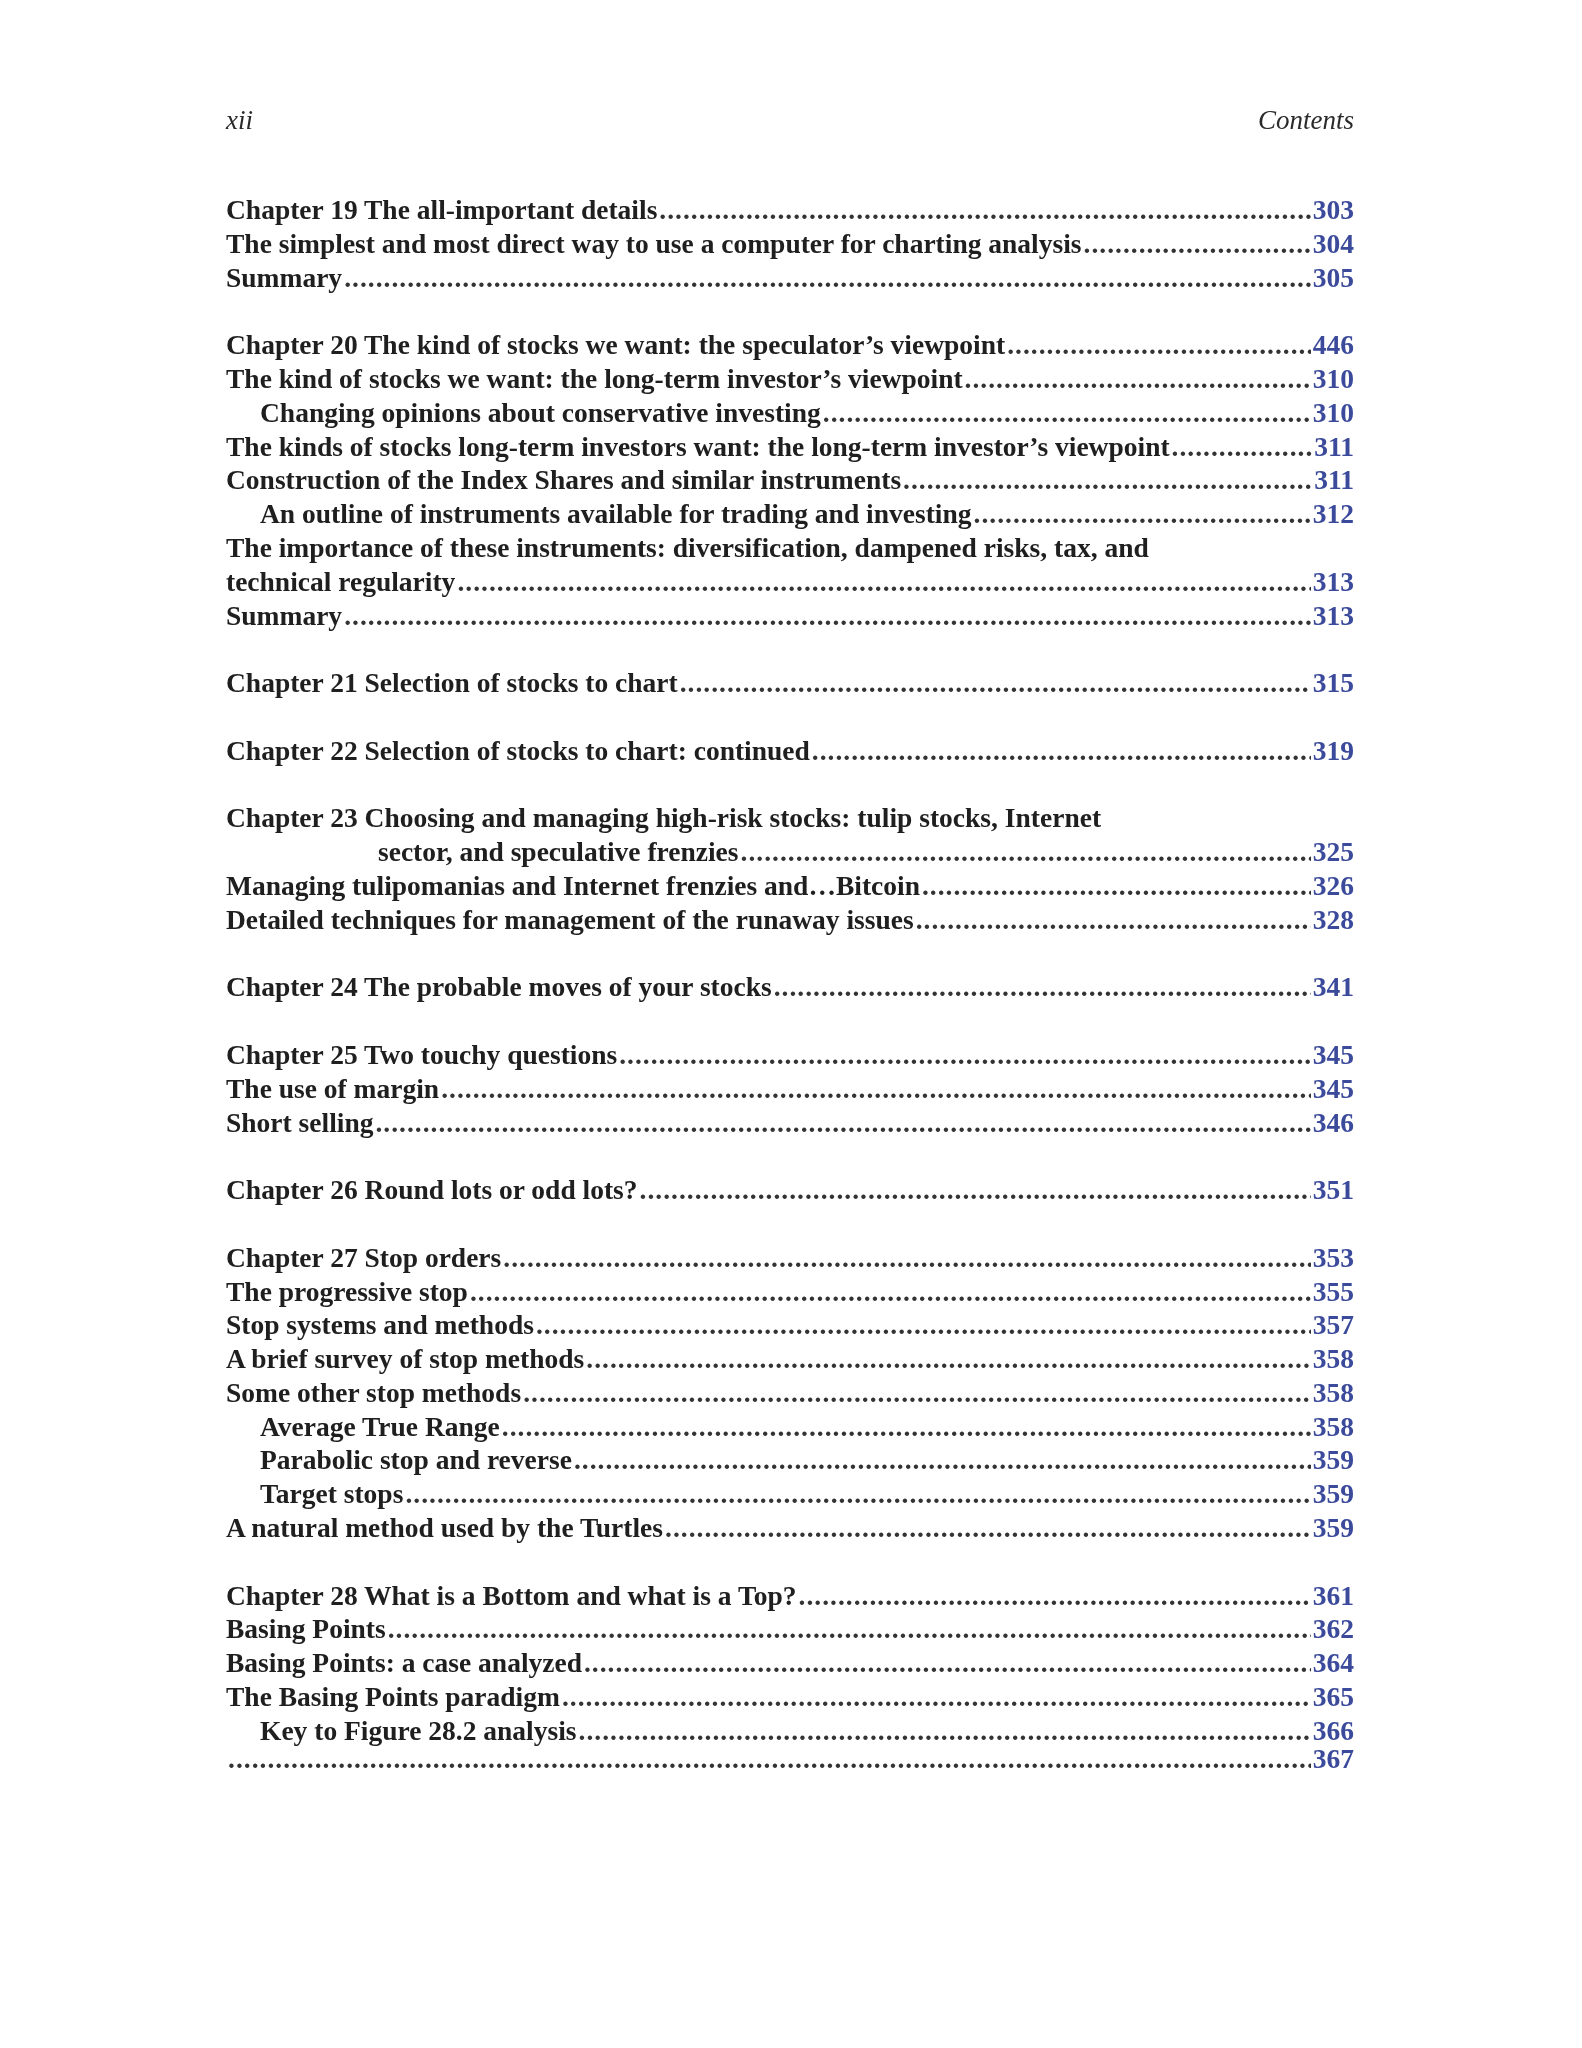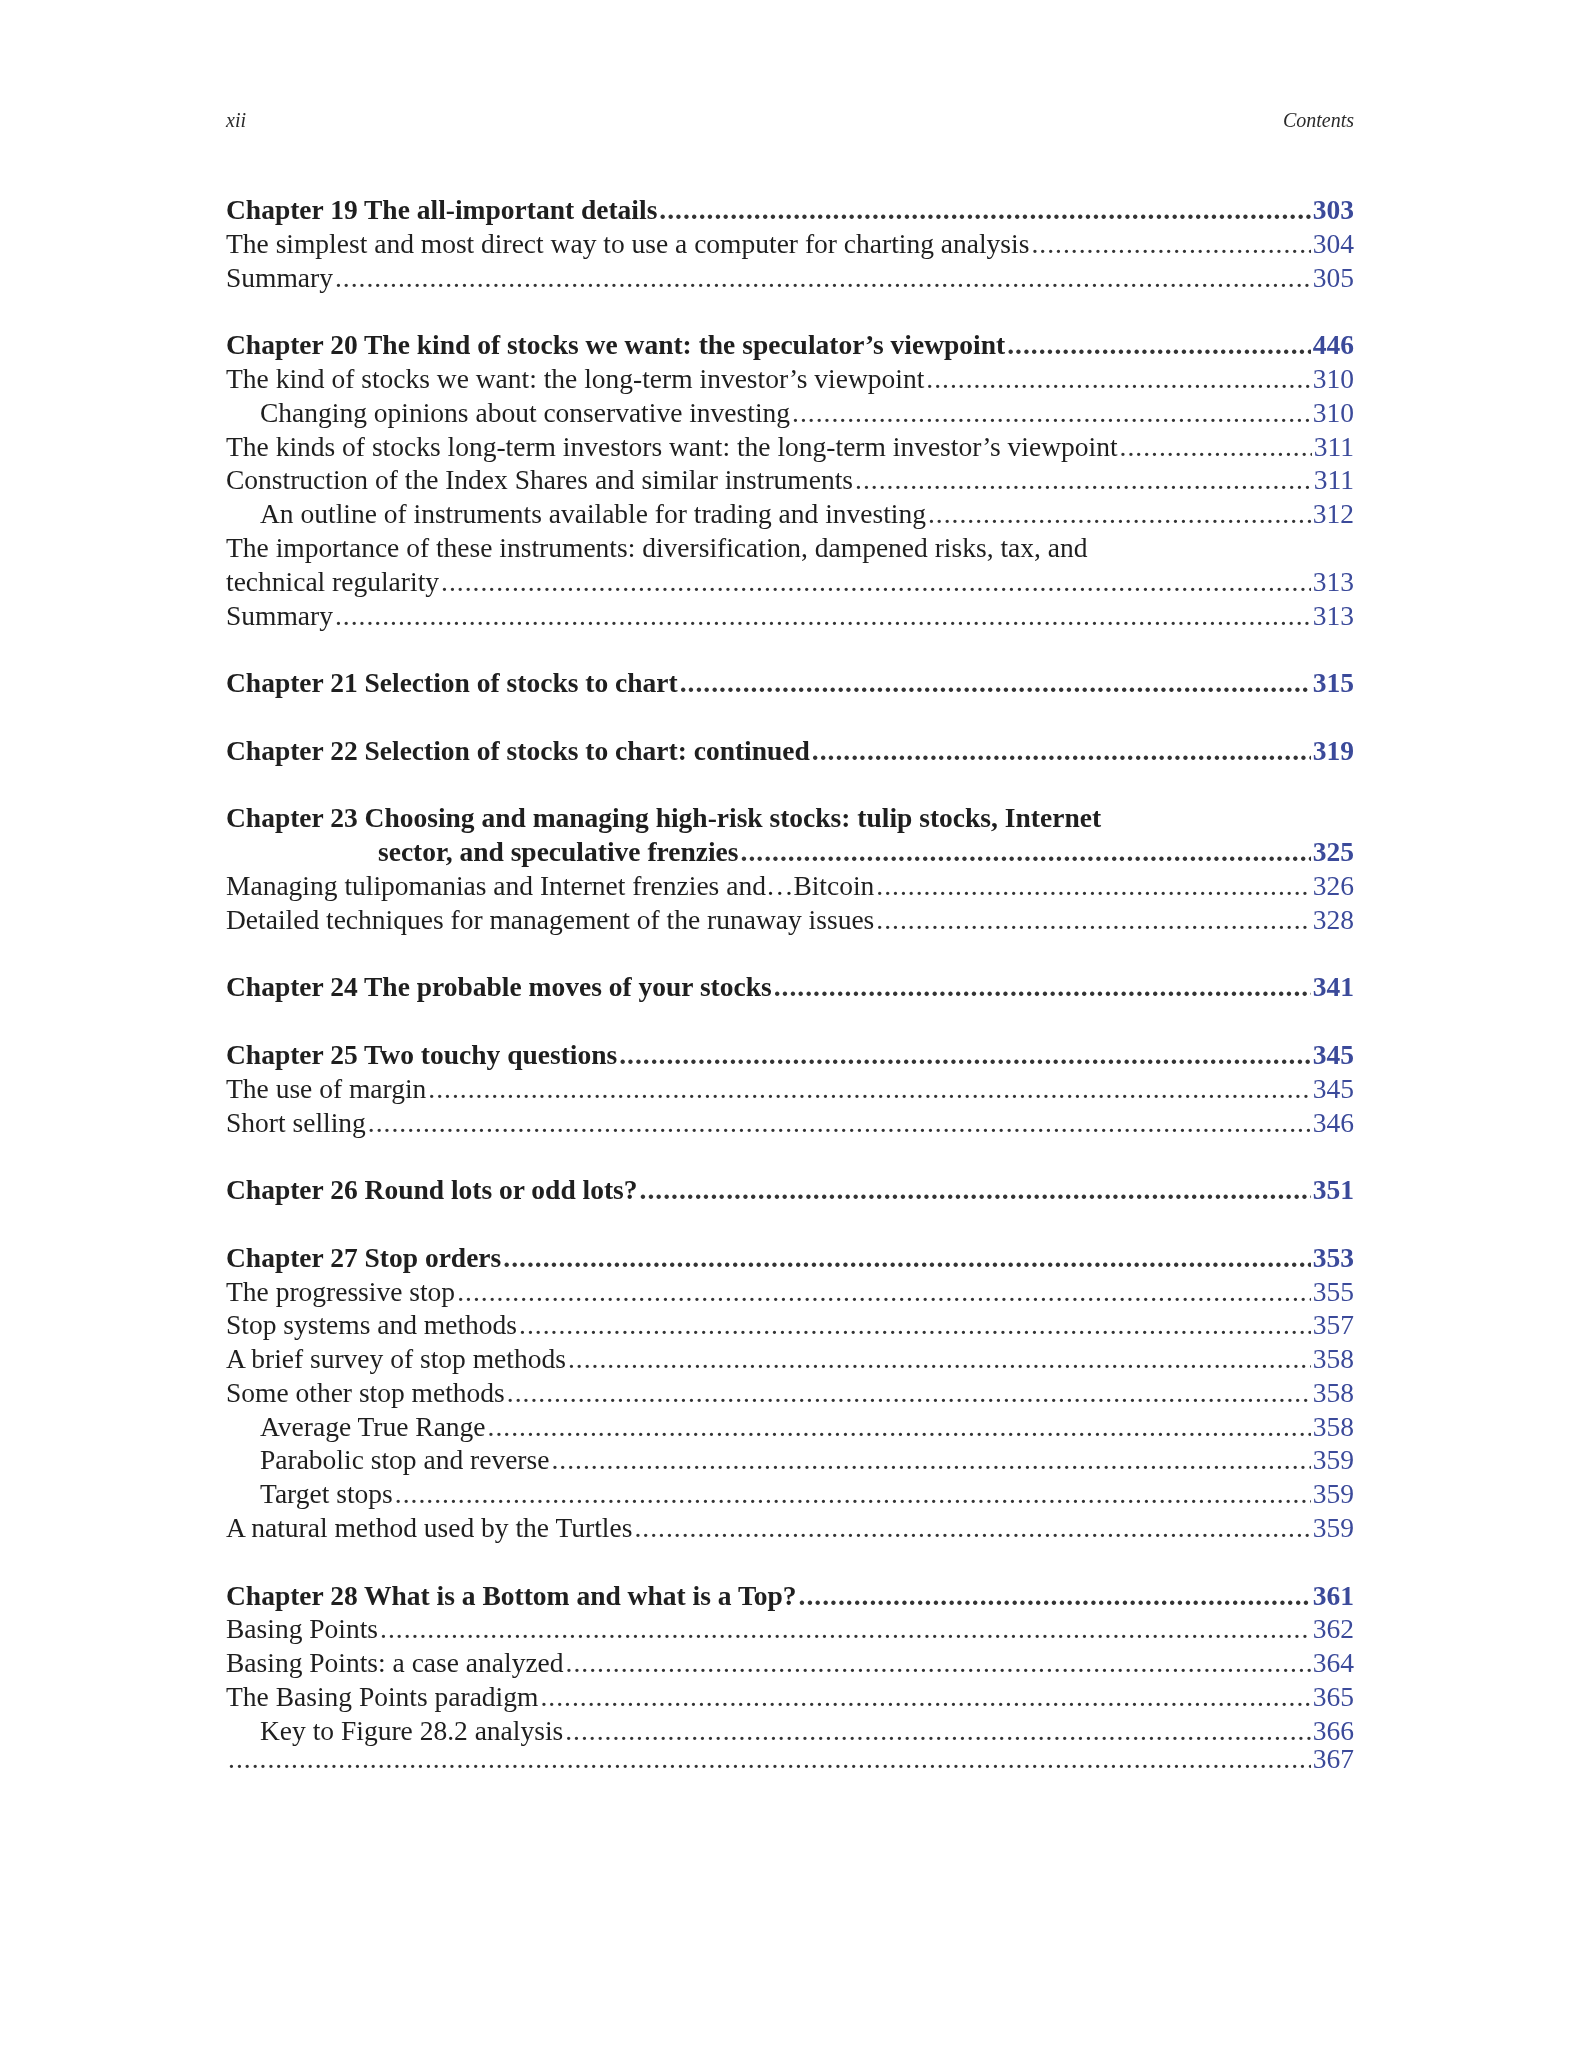--- a/index.html
+++ b/index.html
@@ -1,21 +1,21 @@
 <!DOCTYPE html>
 <html><head>
 <meta charset="utf-8">
 <style>
   html, body { margin:0; padding:0; background:#ffffff; }
   body { width:1582px; height:2048px; position:relative; overflow:hidden;
          font-family:"Liberation Serif","DejaVu Serif",serif; color:#1f1f1f; }
   .running-head { position:absolute; top:100px; left:226px; width:1128px; height:40px;
-         font-style:italic; font-size:20px; display:flex; justify-content:space-between; align-items:center; color:#2a2a2a; }
+         font-style:italic; font-size:27px; display:flex; justify-content:space-between; align-items:center; color:#2a2a2a; }
   .toc { position:absolute; top:187px; left:226px; width:1128px; }
-  .row { height:33.8px; line-height:33.8px; font-size:27.5px; display:flex; align-items:baseline; white-space:nowrap; }
+  .row { height:33.8px; line-height:33.8px; font-size:27.5px; display:flex; align-items:baseline; white-space:nowrap;font-weight:bold; }
   .row.blank { }
   .row.chapter { font-weight:bold; }
   .row.indent .title { padding-left:34px; }
   .row.cont .title { padding-left:152px; }
   .title { flex:0 0 auto;margin-top:6px; }
   .leader { flex:1 1 auto; overflow:hidden; margin:0 2px; letter-spacing:1px; color:#333; }
   .leader::after { content:"......................................................................................................................................................................................................................................................................"; }
   .page { flex:0 0 auto; color:#3b4a9a; }
   .chapter .page { font-weight:bold; }
 </style>

